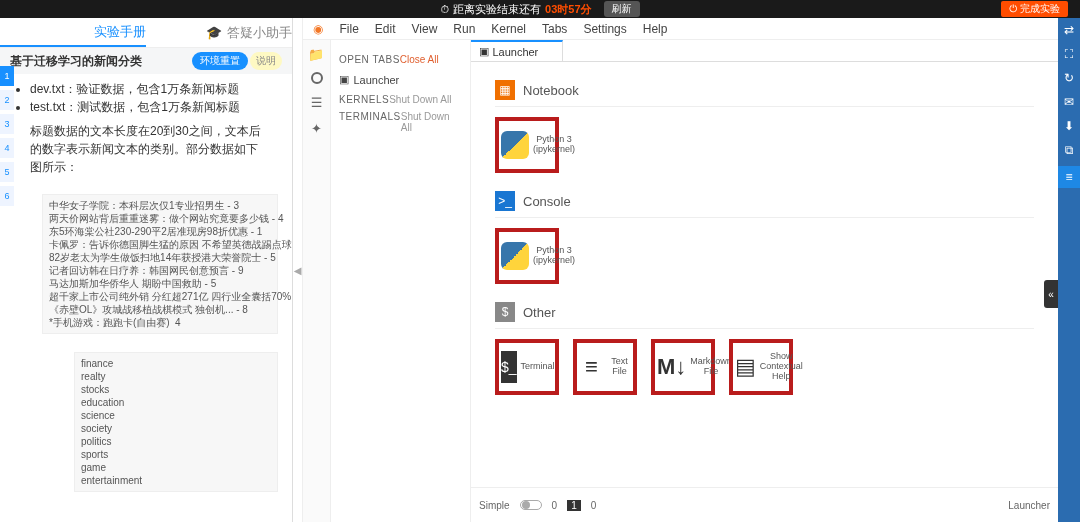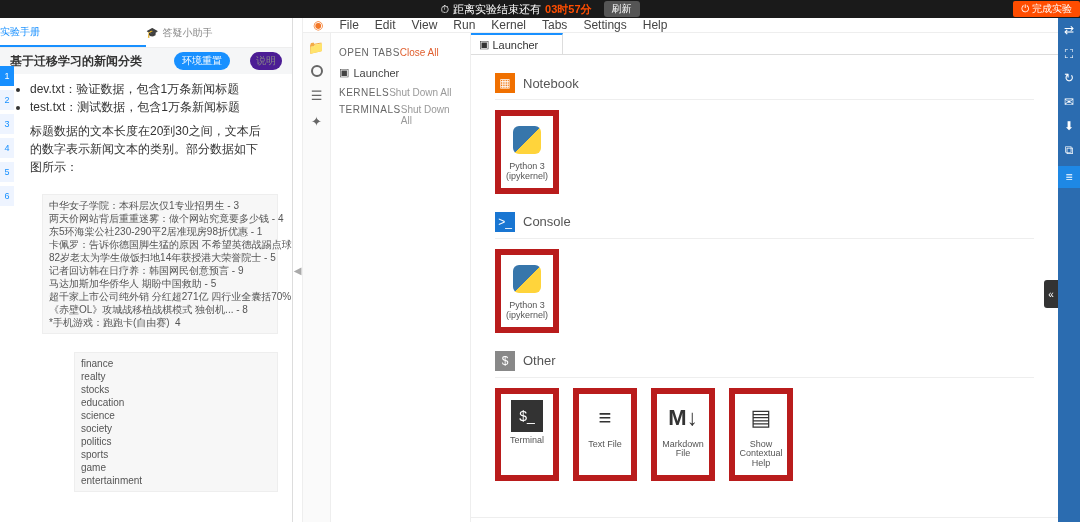--- a/index.html
+++ b/index.html
@@ -1,30 +1,30 @@
 <!DOCTYPE html>
 <html><head>
 <meta charset="utf-8">
 <style>
 *{margin:0;padding:0;box-sizing:border-box;font-family:Arial,"Microsoft YaHei",sans-serif}
 body{width:1080px;height:522px;overflow:hidden;background:#fff;font-size:12px;color:#333}
 .topbar{height:18px;background:#1a1a1a;color:#fff;display:flex;align-items:center;justify-content:center;position:relative;font-size:11px}
 .topbar .timer{display:flex;align-items:center;gap:4px}
 .topbar .timer b{color:#ff4d00}
-.topbar .right{position:absolute;right:0;background:#ff4d00;padding:1px 8px;border-radius:2px;font-size:10px}
+.topbar .right{position:absolute;right:12px;background:#ff4d00;padding:1px 8px;border-radius:2px;font-size:10px}
 .topbar .tbtn{background:#555;padding:1px 8px;margin-left:8px;border-radius:3px;font-size:10px}
 .main{display:flex;height:504px}
 .leftpane{width:293px;border-right:1px solid #ddd;display:flex;flex-direction:column;background:#fff}
 .lefttabs{height:30px;display:flex;border-bottom:1px solid #eee}
-.lefttabs div{flex:1;display:flex;align-items:center;justify-content:flex-start;font-size:10px;color:#888;gap:4px}
+.lefttabs div{flex:1;display:flex;align-items:center;justify-content:flex-end;font-size:13px;color:#888;gap:4px}
 .lefttabs .active{color:#1890ff;border-bottom:2px solid #1890ff}
 .lefttabs .hat{color:#1890ff}
 .lhdr{display:flex;align-items:center;justify-content:space-between;padding:4px 10px;background:#f5f6f7;font-size:12px;font-weight:bold}
 .lhdr .btn1{background:#1890ff;color:#fff;padding:2px 8px;border-radius:10px;font-size:10px;font-weight:normal}
-.lhdr .btn2{background:#4c1d95;color:#888;padding:2px 6px;border-radius:10px;font-size:10px;font-weight:normal}
+.lhdr .btn2{background:#fef9c3;color:#888;padding:2px 6px;border-radius:10px;font-size:10px;font-weight:normal}
 .lbody{flex:1;overflow:auto;padding:6px 14px;line-height:1.5;font-size:12px;color:#333}
 .lbody ul{margin-left:16px}
 .lbody .pre{background:#f7f7f7;border:1px solid #eee;font-size:10px;color:#555;padding:4px 6px;margin:18px 0 6px 28px;white-space:pre;line-height:1.3}
 .lside{width:14px;position:absolute;left:0;top:48px;display:flex;flex-direction:column;gap:4px}
 .lside div{width:14px;height:20px;background:#eef4ff;font-size:9px;color:#1890ff;display:flex;align-items:center;justify-content:center}
 .lside .act{background:#1890ff;color:#fff}
 .jwrap{flex:1;display:flex;flex-direction:column}
 .jmenu{height:22px;display:flex;align-items:center;gap:16px;padding:0 10px;font-size:12px;color:#444;border-bottom:1px solid #eee}
 .jmain{flex:1;display:flex}
 .jicons{width:28px;background:#fafafa;border-right:1px solid #eee;display:flex;flex-direction:column;align-items:center;padding-top:6px;gap:10px;color:#666}
@@ -39,21 +39,21 @@
 .jtab{height:22px;display:flex;background:#fff;border-bottom:1px solid #ddd}
 .jtab .t{padding:2px 24px 2px 8px;border-right:1px solid #ddd;border-top:2px solid #1890ff;font-size:11px;color:#333;display:flex;align-items:center;gap:3px}
 .launch{flex:1;background:#fff;margin:0;padding:18px 24px;overflow:auto}
 .lsec{margin-bottom:18px}
 .lsecHead{display:flex;align-items:center;gap:8px;border-bottom:1px solid #eee;padding-bottom:6px;margin-bottom:10px}
 .lsecHead .ico{width:20px;height:20px;background:#f07000;display:flex;align-items:center;justify-content:center;color:#fff;font-size:12px}
 .lsecHead .ico.b{background:#1976d2}
 .lsecHead .ico.g{background:#888}
 .lsecHead span{color:#555;font-size:13px}
 .cards{display:flex;gap:14px}
-.card{width:64px;display:flex;flex-direction:column;align-items:center;gap:4px;padding:6px 2px;border:6px solid #b91c1c;cursor:pointer}
+.card{width:64px;display:flex;align-items:center;gap:4px;padding:6px 2px;border:4px solid #b91c1c;cursor:pointer}
 .card .cic{width:36px;height:36px;display:flex;align-items:center;justify-content:center;font-size:22px}
 .card .cl{font-size:9px;color:#555;text-align:center;line-height:1.1}
 .py{background:linear-gradient(135deg,#3776ab 50%,#ffd43b 50%);border-radius:6px;width:28px;height:28px}
 .jstatus{height:20px;border-top:1px solid #eee;display:flex;align-items:center;font-size:10px;color:#666;padding:17px 8px;gap:10px;background:#fff}
 .jstatus .r{margin-left:auto}
 .rside{width:22px;background:#2b6cb0;display:flex;flex-direction:column;align-items:center;padding-top:4px;gap:8px;color:#fff}
 .rside div{width:16px;height:16px;font-size:12px;display:flex;align-items:center;justify-content:center}
 .rside .act{background:#1e88e5;width:22px;height:22px}
 .resizer{width:10px;display:flex;align-items:center;justify-content:center;color:#aaa;font-size:10px;cursor:col-resize;border-right:1px solid #eee}
 .collapse{position:absolute;right:22px;top:280px;width:14px;height:28px;background:#333;color:#fff;display:flex;align-items:center;justify-content:center;font-size:10px;border-radius:3px 0 0 3px}
@@ -88,21 +88,21 @@
       <div class="active">
           <span>实验手册</span>
         </div>
       <div>
           <span class="hat">🎓</span>
           <span>答疑小助手</span>
         </div>
     </div>
     <div class="lhdr">
       <span>基于迁移学习的新闻分类</span>
-      <div style="display:flex;gap:20px">
+      <div style="display:flex;gap:2px">
         <span class="btn1">环境重置</span>
         <span class="btn2">说明</span>
       </div>
     </div>
     <div class="lbody">
       <ul>
         <li>dev.txt：验证数据，包含1万条新闻标题</li>
         <li>test.txt：测试数据，包含1万条新闻标题</li>
       </ul>
       <p style="margin:6px 16px">标题数据的文本长度在20到30之间，文本后的数字表示新闻文本的类别。部分数据如下图所示：</p>

